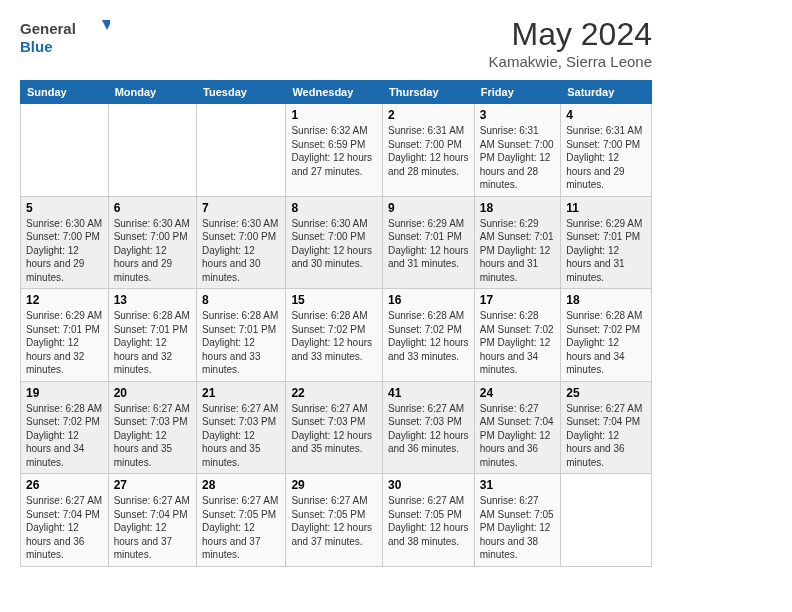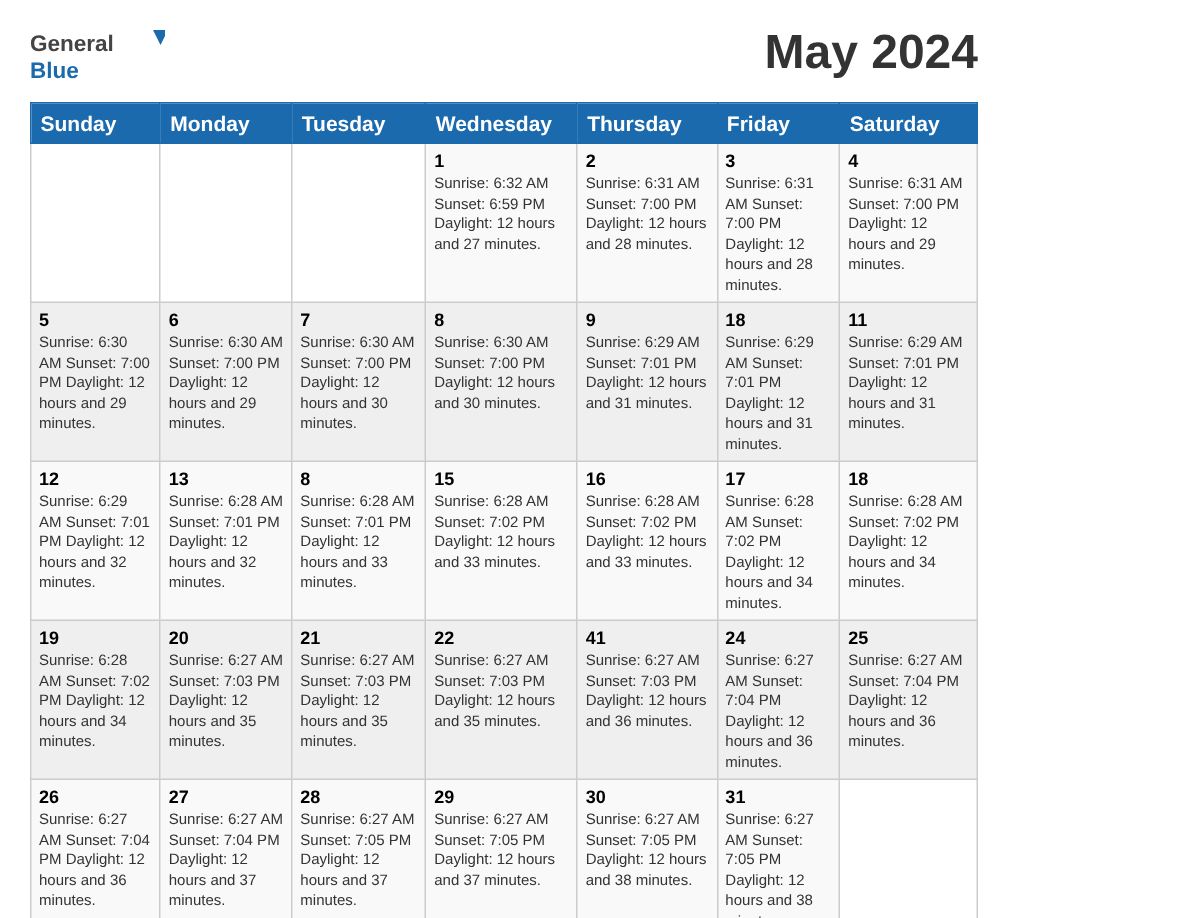--- a/index.html
+++ b/index.html
@@ -25,38 +25,38 @@
     .logo {
       display: flex;
       align-items: center;
       gap: 4px;
     }
     .title-block {
       text-align: right;
     }
     .month-year {
       font-size: 32px;
-      font-weight: bold;
+      font-weight: normal;
       color: #333;
     }
     .location {
       font-size: 15px;
       color: #555;
     }
     .calendar {
       width: 100%;
       border-collapse: collapse;
       font-size: 10.5px;
     }
     .calendar thead th {
       background: #1a6aad;
       color: #fff;
       padding: 5px 6px;
       text-align: left;
-      font-size: 14px;
+      font-size: 11px;
       font-weight: bold;
       border: 1px solid #1a6aad;
     }
     .calendar tbody td {
       border: 1px solid #ccc;
       vertical-align: top;
       padding: 4px 5px;
       width: 113px;
       min-height: 80px;
       height: 88px;
@@ -90,20 +90,21 @@
   <div class="header">
     <div class="logo">
   <svg width="90" height="42" viewBox="0 0 90 42">
     <text x="0" y="18" font-size="15" font-weight="bold" fill="#444" font-family="Arial">General</text>
     <text x="0" y="36" font-size="15" font-weight="bold" fill="#1a6aad" font-family="Arial">Blue</text>
     <polygon points="82,4 92,4 87,14" fill="#1a6aad"></polygon>
   </svg>
 </div>
     <div class="title-block">
       <div class="month-year">May 2024</div>
+      <div class="location">Kamakwie, Sierra Leone</div>
     </div>
   </div>
 
   <table class="calendar">
     <thead>
       <tr>
         <th>Sunday</th>
         <th>Monday</th>
         <th>Tuesday</th>
         <th>Wednesday</th>

